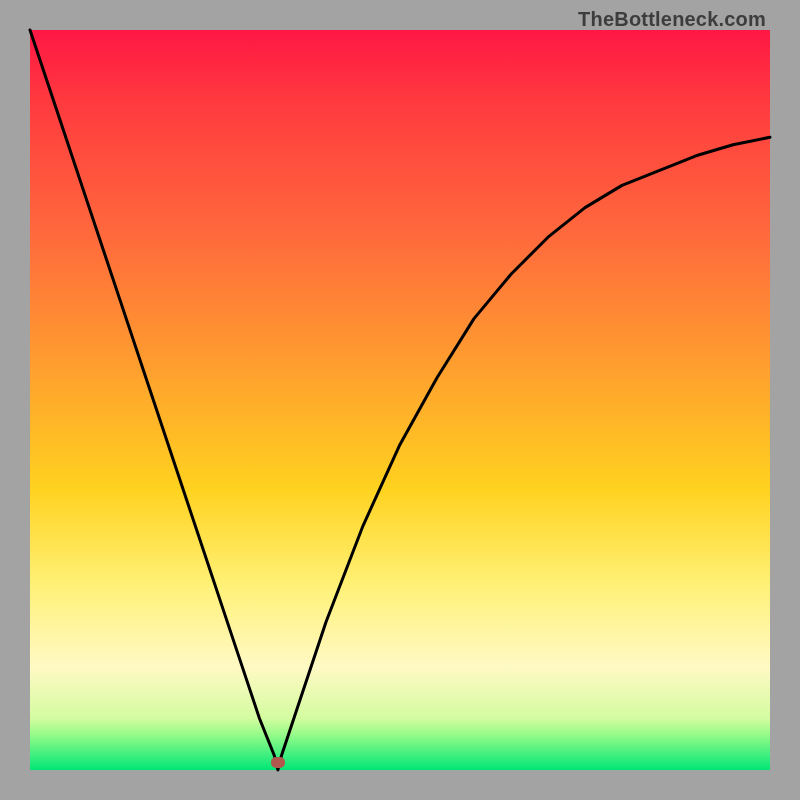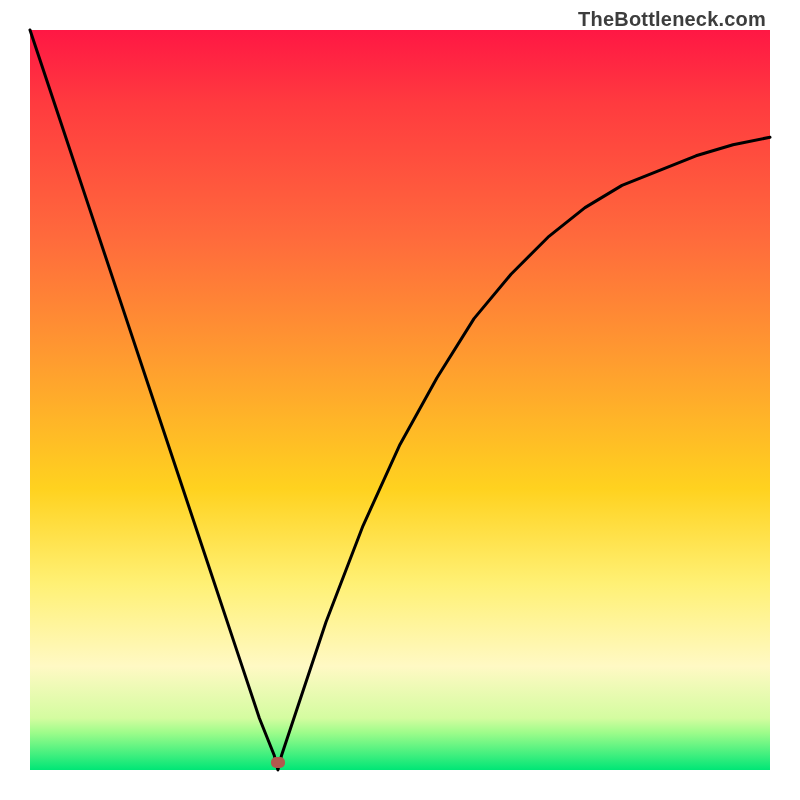--- a/index.html
+++ b/index.html
@@ -8,21 +8,21 @@
     width: 800px;
     height: 800px;
     background: #000;
     font-family: Arial, Helvetica, sans-serif;
     overflow: hidden;
   }
   .stage {
     position: relative;
     width: 800px;
     height: 800px;
-    background: #ffffff;
+    background: #a3a3a3;
   }
   .plot {
     position: absolute;
     left: 30px;
     top: 30px;
     width: 740px;
     height: 740px;
     
     background: linear-gradient(
       to bottom,

